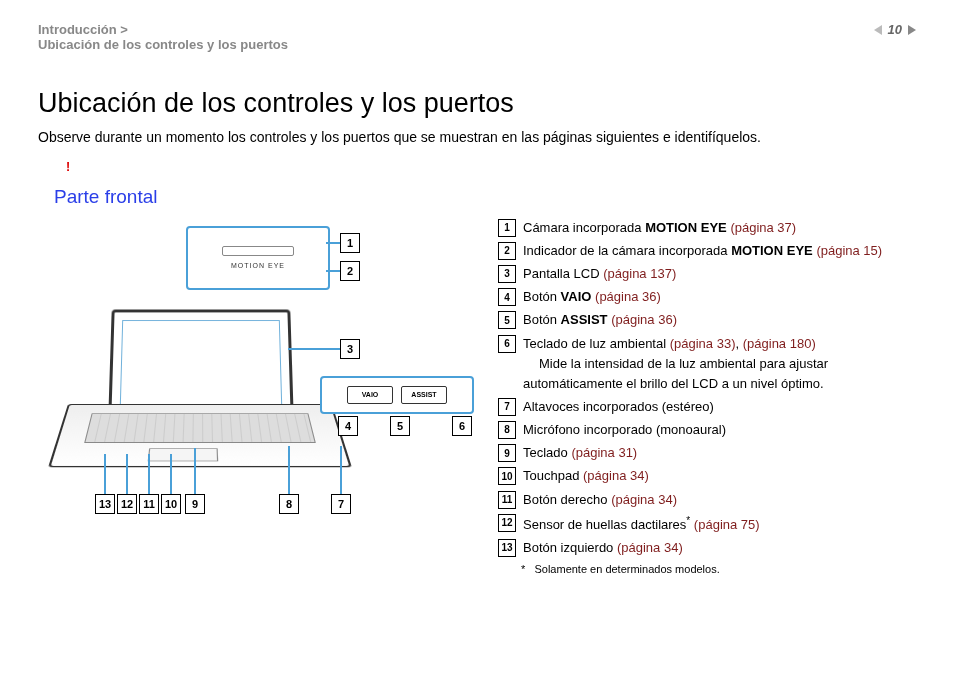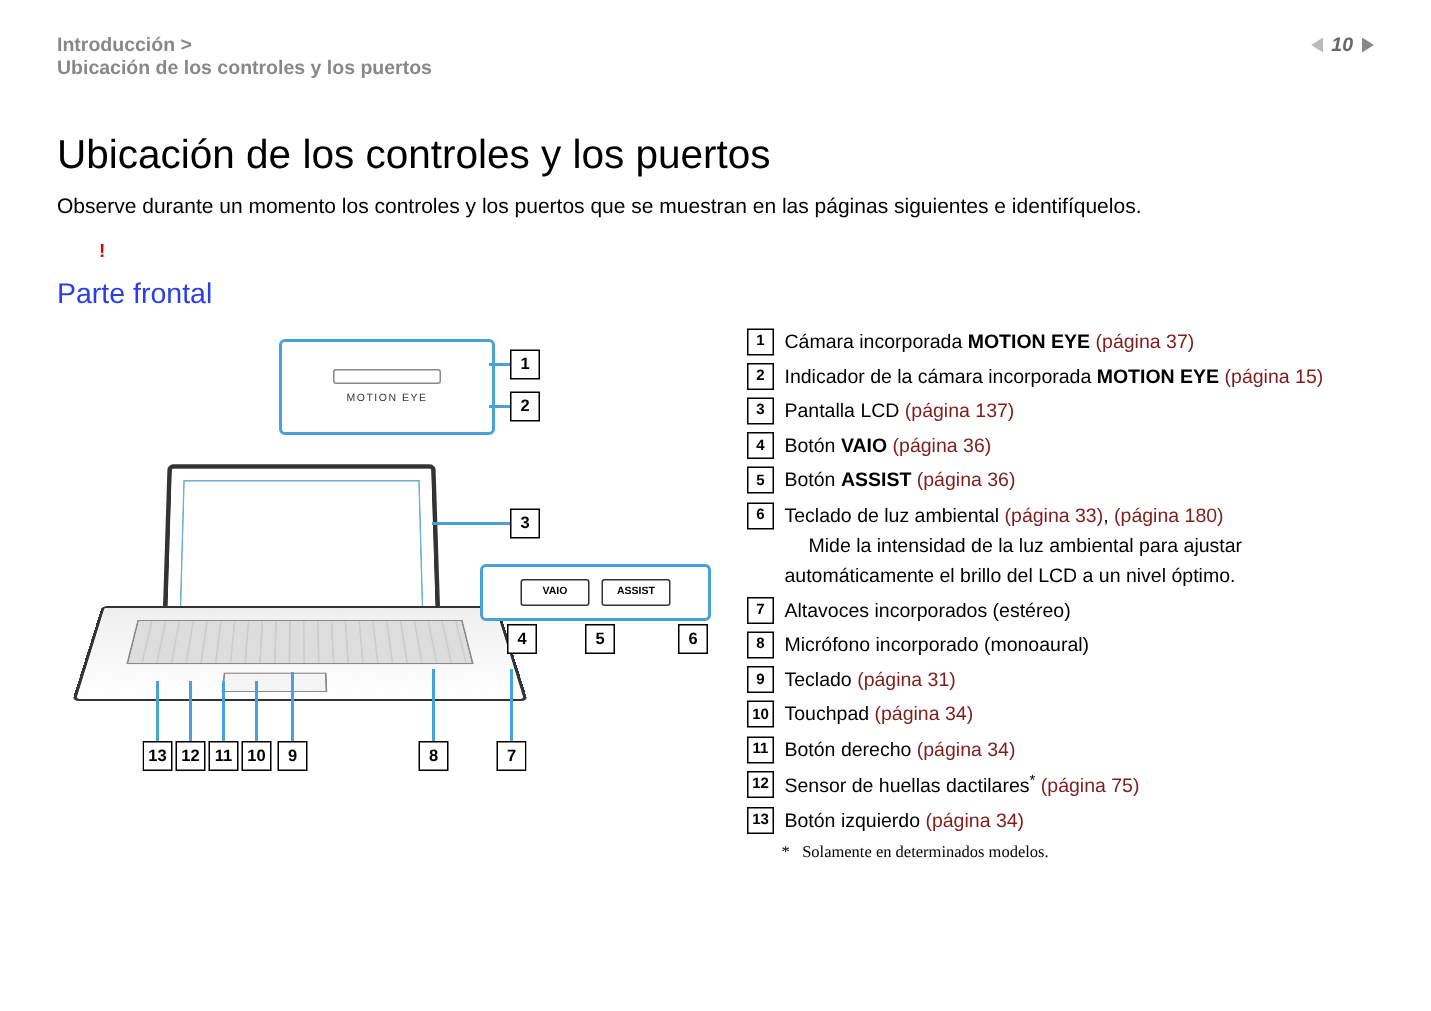--- a/index.html
+++ b/index.html
@@ -8,21 +8,21 @@
   .bc{font-size:13px;font-weight:bold;color:#888}
   .bc-line{display:block}
   .pagenum{display:flex;align-items:center;gap:6px;font-style:italic;font-weight:bold;color:#666;font-size:13px}
   .arrow{width:0;height:0;border-top:5px solid transparent;border-bottom:5px solid transparent}
   .arrow.left{border-right:8px solid #bbb}
   .arrow.right{border-left:8px solid #888}
   h1{font-size:27px;font-weight:normal;margin:0 0 10px 0;color:#000}
   .intro{font-size:14px;margin:0 0 14px 0}
   .warn{font-size:12.5px;margin-left:28px;margin-bottom:8px;line-height:1.35;font-family:Arial,Helvetica,sans-serif}
   .bang{color:#d00;font-weight:bold}
-  h2{font-size:19px;font-weight:normal;color:#2a3ee8;margin:10px 0 10px 0}
+  h2{font-size:19px;font-weight:normal;color:#2a3ee8;margin:10px 0 10px 16px}
   .cols{display:flex;gap:20px}
   .diagram{width:440px;height:300px;position:relative;flex:0 0 440px}
   .callout-box{position:absolute;border:2px solid #4aa0d8;border-radius:4px;background:#fff;display:flex;align-items:center;justify-content:center}
   .me-box{left:148px;top:8px;width:140px;height:60px;font-size:8px;flex-direction:column;gap:4px}
   .me-box .lens{width:70px;height:8px;border:1px solid #888;border-radius:2px;margin-bottom:2px}
   .me-box .lbl{font-size:7px;letter-spacing:1px;color:#333}
   .btn-box{left:282px;top:158px;width:150px;height:34px;gap:8px}
   .btn-box .b{width:44px;height:16px;border:1px solid #333;border-radius:2px;font-size:7px;display:flex;align-items:center;justify-content:center;font-weight:bold}
   .num{position:absolute;width:18px;height:18px;border:1px solid #000;background:#fff;font-size:11px;font-weight:bold;display:flex;align-items:center;justify-content:center;font-family:Arial}
   .lead{position:absolute;background:#4aa0d8;height:2px}
@@ -33,21 +33,21 @@
   .screen::after{content:"";position:absolute;inset:8px;border:1px solid #6fb0da}
   .base{position:absolute;left:0;top:96px;width:260px;height:92px;background:linear-gradient(#eee,#fff);border:2px solid #333;border-radius:4px;transform:perspective(600px) rotateX(55deg);transform-origin:top center}
   .kbd{position:absolute;left:24px;top:14px;right:24px;height:44px;background:repeating-linear-gradient(90deg,#ddd 0 8px,#ccc 8px 9px);border:1px solid #888}
   .tpad{position:absolute;left:84px;bottom:6px;width:60px;height:16px;border:1px solid #888;background:#f5f5f5}
   .list{font-size:13px;line-height:1.55}
   .li{display:flex;align-items:flex-start;gap:7px;margin-bottom:3px}
   .li .n{flex:0 0 16px;height:16px;border:1px solid #000;font-size:10px;font-weight:bold;display:flex;align-items:center;justify-content:center;margin-top:1px}
   .li .t{flex:1}
   .pg{color:#7f1d1d}
   .sub{margin-left:23px;font-size:13px}
-  .foot{margin-left:23px;font-size:11px;font-family:Liberation Serif, serif}
+  .foot{margin-left:23px;font-size:11px;font-family:Liberation Sans, sans-serif}
   .ast{font-size:10px;vertical-align:super}
 </style>
 </head>
 <body>
 
 <div class="page">
   <div class="header">
     <div class="bc">
       <span class="bc-line">Introducción &gt;</span>
       <span class="bc-line">Ubicación de los controles y los puertos</span>

